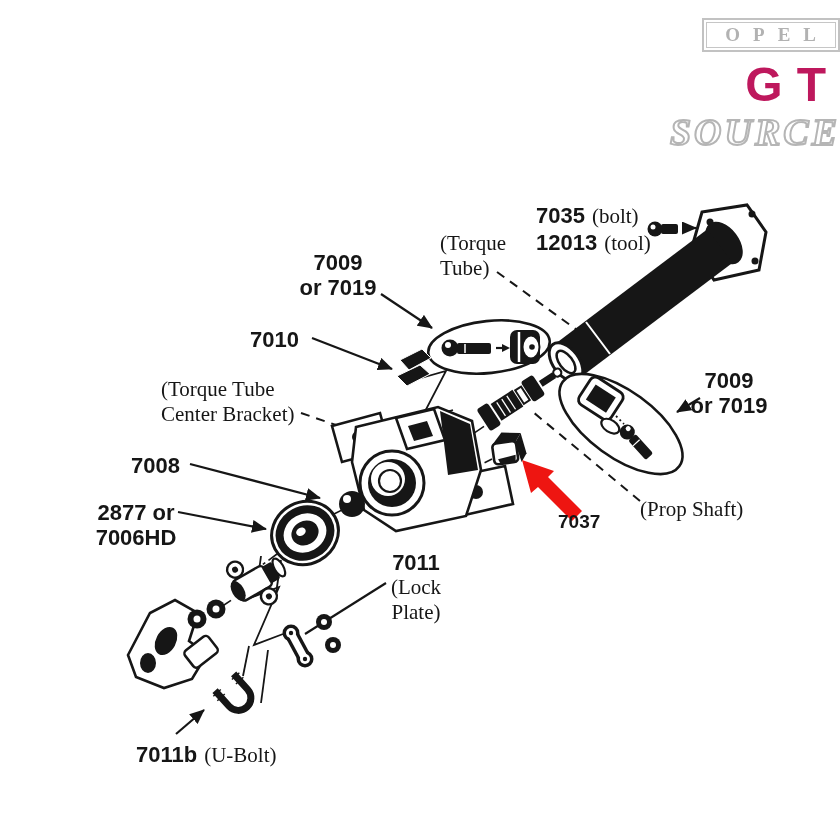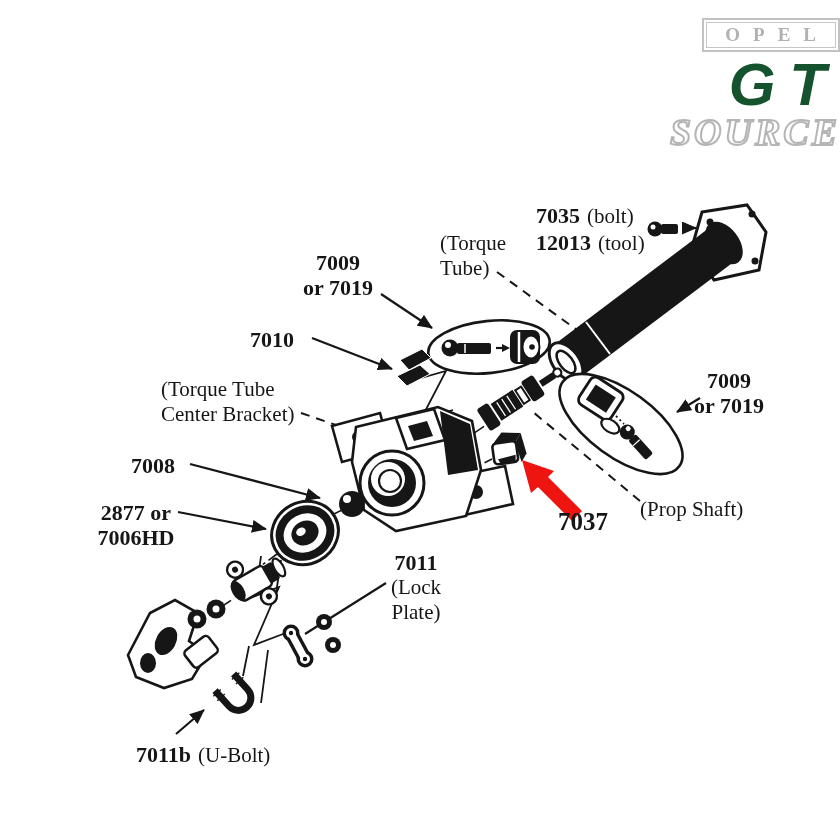--- a/index.html
+++ b/index.html
@@ -1,32 +1,32 @@
 <!DOCTYPE html>
 <html><head>
 <meta charset="utf-8">
 <style>
   html,body{margin:0;padding:0;background:#ffffff;}
   #canvas{position:relative;width:840px;height:840px;background:#ffffff;overflow:hidden;
           font-family:"Liberation Serif",serif;}
   #art{position:absolute;left:0;top:0;}
   .lbl{position:absolute;color:#161616;white-space:nowrap;line-height:25px;}
-  .num{font-family:Liberation Serif, serif;font-weight:bold;font-size:22px;}
-  .num-lg{font-size:25px;}
+  .num{font-family:Liberation Sans, sans-serif;font-weight:bold;font-size:22px;}
+  .num-lg{font-size:19px;}
   .note{font-family:"Liberation Serif",serif;font-size:21px;}
   .ml{margin-left:7px;}
   .ctr{text-align:center;}
   
   .logo{position:absolute;left:628px;top:18px;width:212px;text-align:right;}
   .opel-box-outer{display:inline-block;border:2px solid #c2c2c2;padding:2px;background:#fff;}
   .opel-box-inner{border:1px solid #c6c6c6;padding:1px 6px 1px 18px;}
   .opel-text{font-family:"Liberation Serif",serif;font-weight:bold;font-size:19px;
              letter-spacing:13px;color:#b2b2b2;}
-  .gt-text{font-family:"Liberation Sans",sans-serif;font-weight:bold;font-size:60px;
-           letter-spacing:14px;color:#14532d;line-height:58px;margin-top:4px;padding-left:10px;font-style:italic;}
+  .gt-text{font-family:"Liberation Sans",sans-serif;font-weight:bold;font-size:48px;
+           letter-spacing:14px;color:#be185d;line-height:58px;margin-top:4px;padding-left:10px;}
   .source-text{font-family:Liberation Serif, serif;font-weight:bold;font-style:italic;
                font-size:38px;letter-spacing:3px;color:#ffffff;
                -webkit-text-stroke:2px #b5b5b5;line-height:36px;}
 </style>
 </head>
 <body>
 
 <div id="canvas">
 
   <svg id="art" width="840" height="840" viewBox="0 0 840 840">

